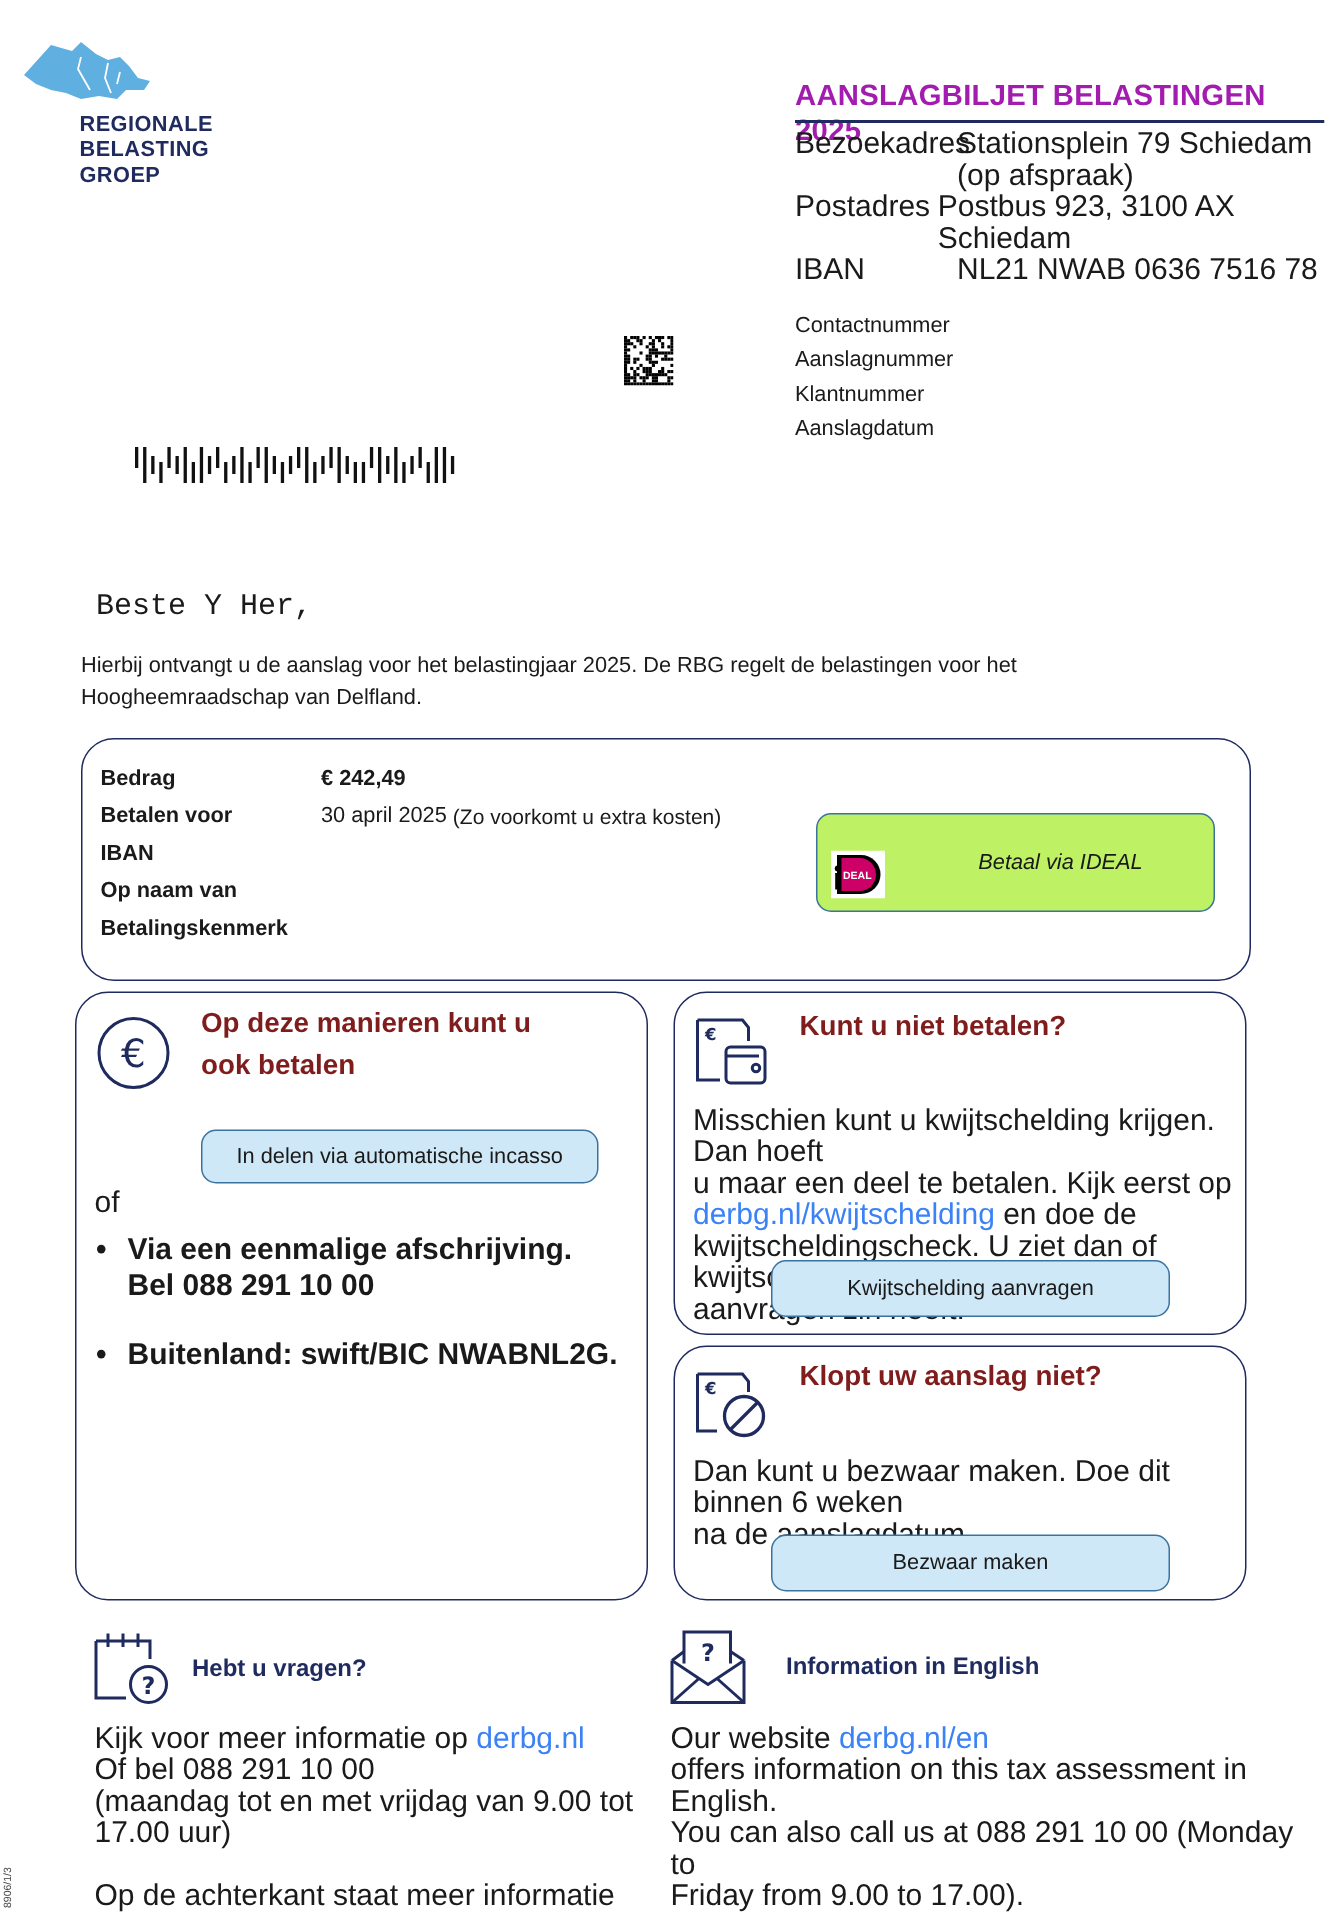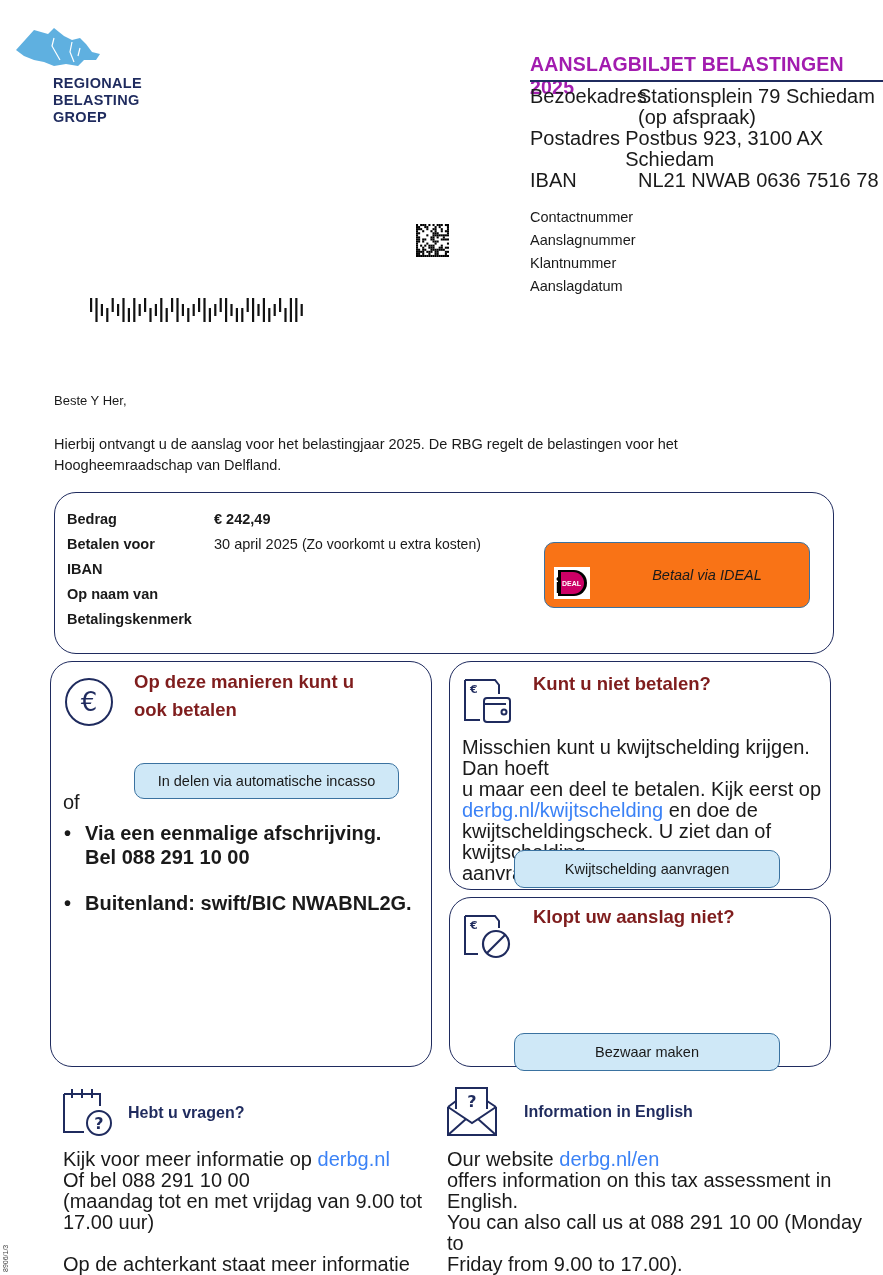--- a/index.html
+++ b/index.html
@@ -16,43 +16,43 @@
   .doc-title { left: 530px; top: 53px; font-size: 19.5px; font-weight: bold; color: #a21caf; letter-spacing: 0.2px; }
   .title-rule { left: 530px; top: 80px; width: 353px; height: 1.5px; background: #1f2b5e; }
   .info-table { left: 530px; top: 86px; font-size: 20px; line-height: 21px; }
   .info-row { display: flex; }
   .info-label { width: 108px; }
   .meta-list { left: 530px; top: 206px; font-size: 14.5px; line-height: 23px; }
 
   .datamatrix { left: 416px; top: 224px; width: 33px; height: 33px; }
   .barcode { left: 90px; top: 298px; width: 220px; height: 24px; }
 
-  .greeting { left: 54px; top: 393px; font-size: 13px; }
+  .greeting { left: 64px; top: 393px; font-size: 20px; font-family: Liberation Mono, monospace; }
   .intro { left: 54px; top: 434px; width: 700px; font-size: 14.5px; line-height: 21px; }
 
   
   .pay-box { left: 54px; top: 492px; width: 780px; height: 162px; border: 1.5px solid #1f2b5e; border-radius: 22px; }
   .pay-grid { left: 67px; top: 507px; font-size: 14.5px; line-height: 25px; }
   .pay-row { display: flex; }
   .pay-label { width: 147px; font-weight: bold; }
   .pay-value-bold { font-weight: bold; }
   .small-note { font-size: 14px; }
-  .ideal-btn { left: 544px; top: 542px; width: 266px; height: 66px; background: #f97316; border: 1.3px solid #3a72a0; border-radius: 10px; cursor: pointer; }
+  .ideal-btn { left: 544px; top: 542px; width: 266px; height: 66px; background: #bef264; border: 1.3px solid #3a72a0; border-radius: 10px; cursor: pointer; }
   .ideal-logo { position: absolute; left: 9px; top: 24px; width: 36px; height: 32px; }
   .ideal-label { position: absolute; left: 60px; right: 0; top: 24px; text-align: center; font-style: italic; font-size: 14.5px; }
 
   
   .card { border: 1.5px solid #1f2b5e; border-radius: 22px; background: #fff; }
   .card-left { left: 50px; top: 661px; width: 382px; height: 406px; }
   .card-rt1 { left: 449px; top: 661px; width: 382px; height: 229px; }
   .card-rt2 { left: 449px; top: 897px; width: 382px; height: 170px; }
 
   .card-heading { font-size: 18.5px; font-weight: bold; line-height: 28px; color: #7f1d1d; }
   .card-text { font-size: 20px; line-height: 21px; }
-  .soft-btn { background: #cfe8f7; border: 1.3px solid #3a72a0; border-radius: 10px; text-align: center; font-size: 14.5px; cursor: pointer; display: flex; align-items: center; justify-content: center; margin-top: 10px; }
+  .soft-btn { background: #cfe8f7; border: 1.3px solid #3a72a0; border-radius: 10px; text-align: center; font-size: 14.5px; cursor: pointer; display: flex; align-items: center; justify-content: center; }
 
   .bullets { list-style: none; }
   .bullets li { position: relative; padding-left: 23px; font-weight: bold; }
   .bullets li::before { content: "•"; position: absolute; left: 2px; top: 0; }
 
   .footer-heading { font-size: 16px; font-weight: bold; color: #1f2b5e; }
   .side-code { left: 2px; top: 1236px; width: 14px; height: 36px; font-size: 7px; color: #444; writing-mode: vertical-rl; transform: rotate(180deg); }
 </style>
 </head>
 <body>
@@ -362,20 +362,24 @@
 
 <div class="abs card card-rt2">
   <svg class="abs" style="left:12px; top:12px; width:52px; height:52px;" viewBox="0 0 52 52">
     <path d="M3 6 H33 L37 11 V18" fill="none" stroke="#1f2b5e" stroke-width="2"></path>
     <path d="M3 6 V44 H16" fill="none" stroke="#1f2b5e" stroke-width="2"></path>
     <text x="8" y="19" font-size="11" font-weight="bold" fill="#1f2b5e" font-family="DejaVu Sans, sans-serif">€</text>
     <circle cx="34" cy="34" r="13" fill="none" stroke="#1f2b5e" stroke-width="2.2"></circle>
     <path d="M25 43 L43 25" stroke="#1f2b5e" stroke-width="2.2"></path>
   </svg>
   <div class="abs card-heading" style="left:83px; top:5px;">Klopt uw aanslag niet?</div>
+  <div class="abs card-text" style="left:12px; top:73px; width:365px;">
+    <div>Dan kunt u bezwaar maken. Doe dit binnen 6 weken</div>
+    <div>na de aanslagdatum.</div>
+  </div>
   <div class="abs soft-btn" style="left:64px; top:125px; width:266px; height:38px;">Bezwaar maken</div>
 </div>
 
 <svg class="abs" style="left:62px; top:1086px; width:52px; height:52px;" viewBox="0 0 52 52">
   <path d="M2 8 H38 V20" fill="none" stroke="#1f2b5e" stroke-width="2"></path>
   <path d="M2 8 V46 H22" fill="none" stroke="#1f2b5e" stroke-width="2"></path>
   <path d="M10 3 V12 M20 3 V12 M30 3 V12" stroke="#1f2b5e" stroke-width="2"></path>
   <circle cx="37" cy="37" r="12" fill="none" stroke="#1f2b5e" stroke-width="2"></circle>
   <text x="37" y="43" text-anchor="middle" font-size="16" font-weight="bold" fill="#1f2b5e" font-family="DejaVu Sans, sans-serif">?</text>
 </svg>

